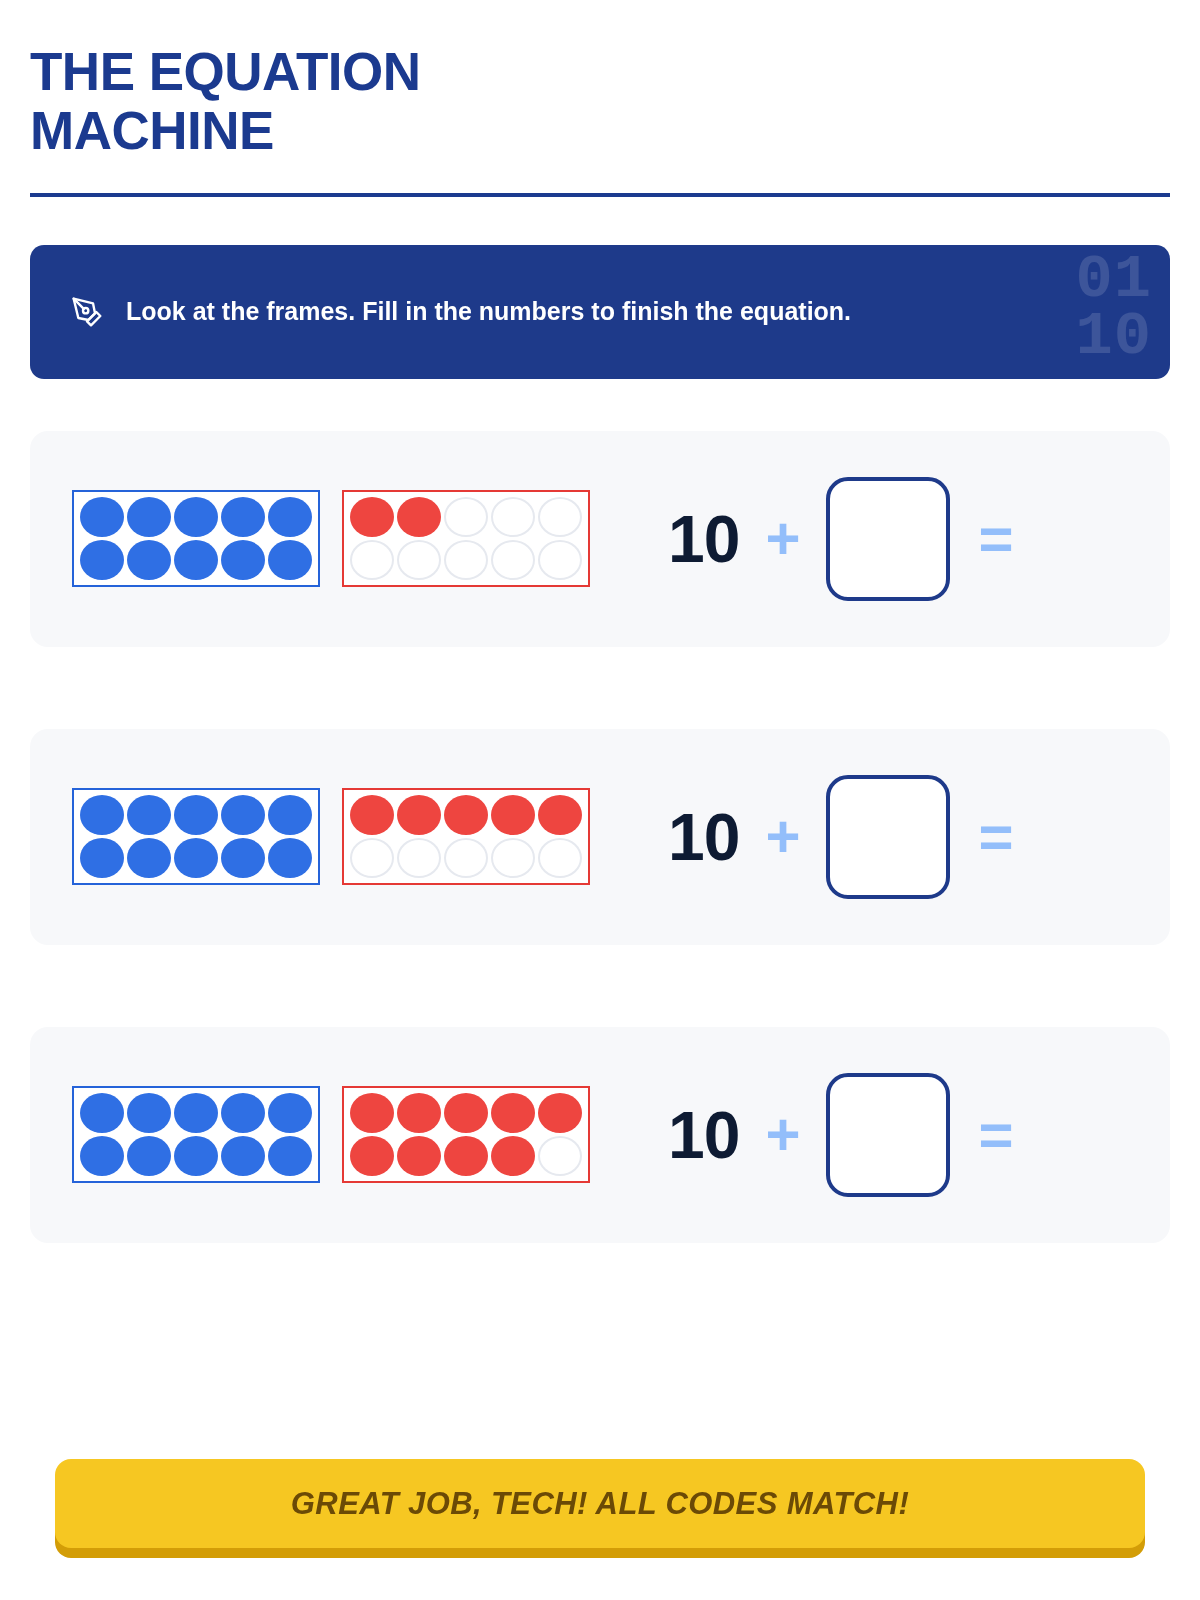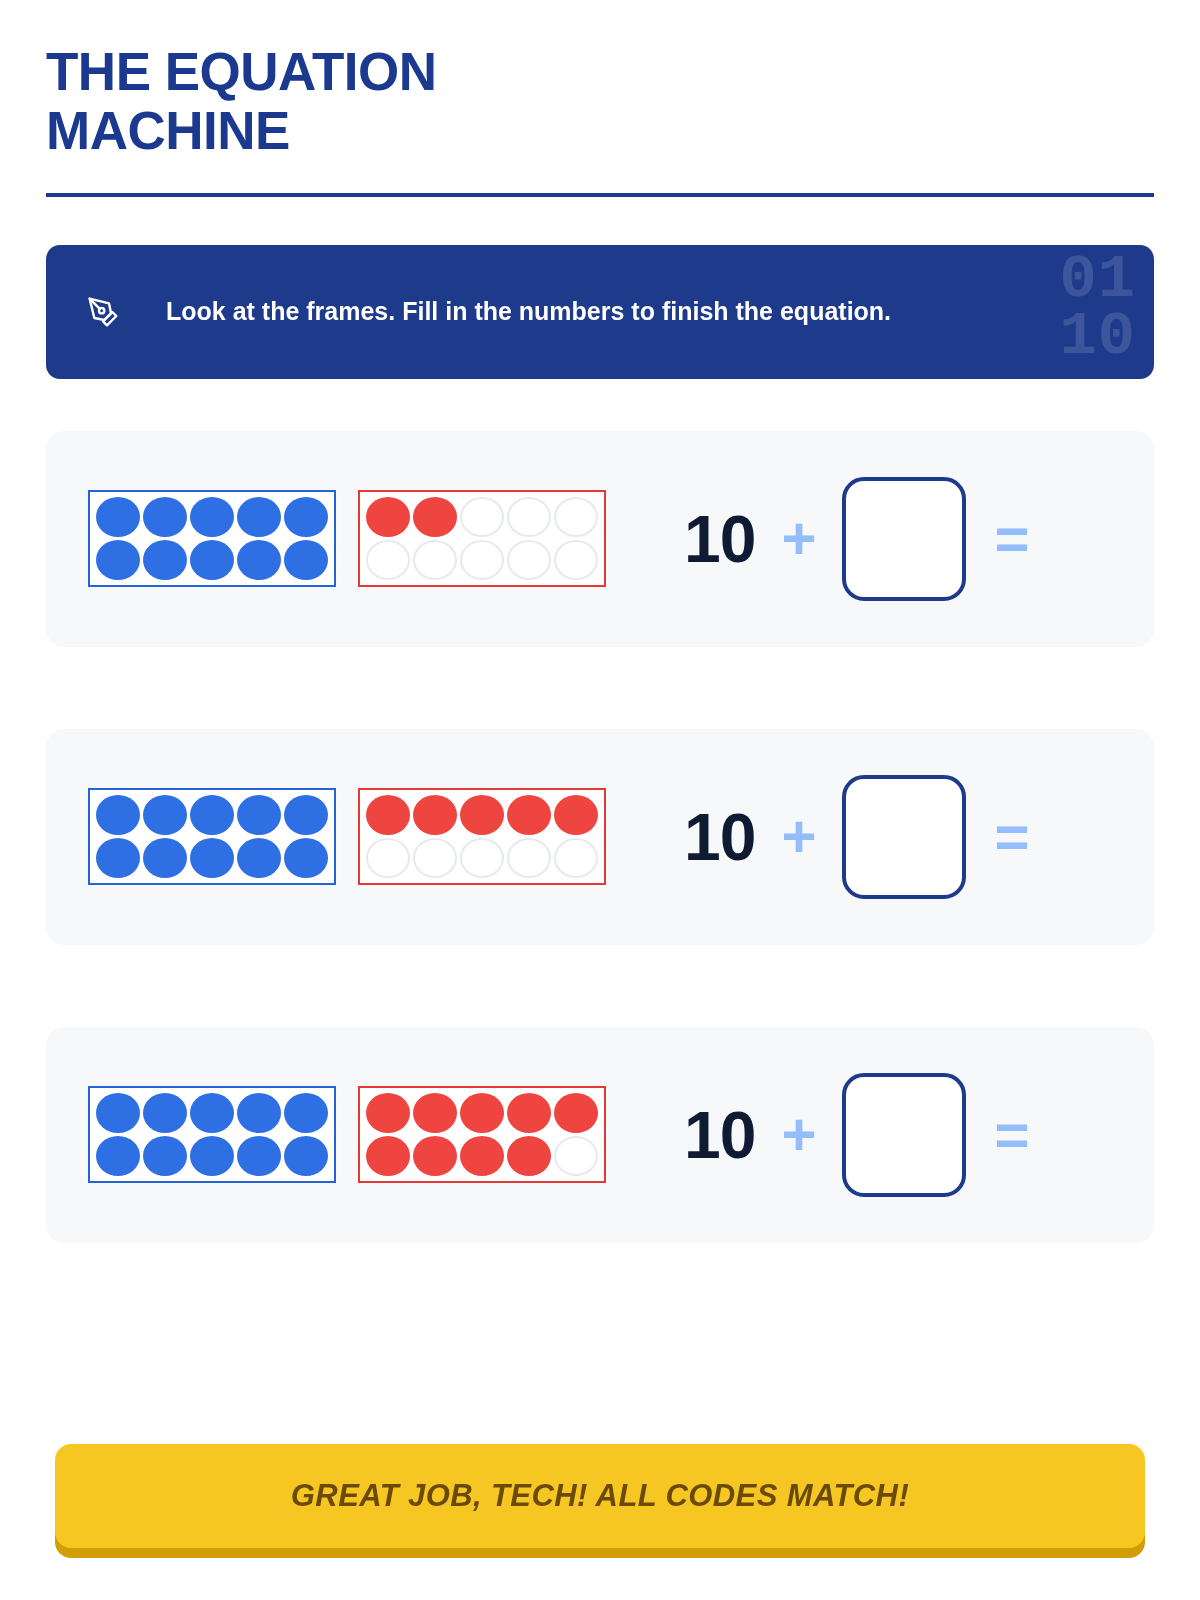--- a/index.html
+++ b/index.html
@@ -14,21 +14,21 @@
     color: #12204a;
     overflow: hidden;
     position: relative;
   }
 
   .page {
     position: relative;
     width: 1200px;
     height: 1600px;
     box-sizing: border-box;
-    padding: 0 46px;
+    padding: 0 30px;
   }
 
   
   .header {
     position: relative;
     padding-top: 42px;
   }
   .title {
     font-size: 53px;
     line-height: 1.12;
@@ -73,21 +73,20 @@
   .banner {
     position: relative;
     margin-top: 48px;
     background: #1e3a8a;
     border-radius: 14px;
     height: 134px;
     display: flex;
     align-items: center;
     padding-left: 40px;
     overflow: hidden;
-    gap: 24px;
   }
   .banner-icon {
     width: 34px;
     height: 34px;
     flex: 0 0 auto;
     margin-right: 22px;
     display: flex;
     align-items: center;
     justify-content: center;
   }
@@ -186,21 +185,21 @@
     margin-left: 28px;
     line-height: 1;
   }
 
   
   .footer-btn {
     position: absolute;
     left: 55px;
     right: 55px;
     bottom: 52px;
-    height: 104px;
+    height: 89px;
     background: #f6c722;
     border-radius: 16px;
     box-shadow: 0 10px 0 #d39d07;
     display: flex;
     align-items: center;
     justify-content: center;
   }
   .footer-text {
     font-size: 31px;
     font-weight: 800;

